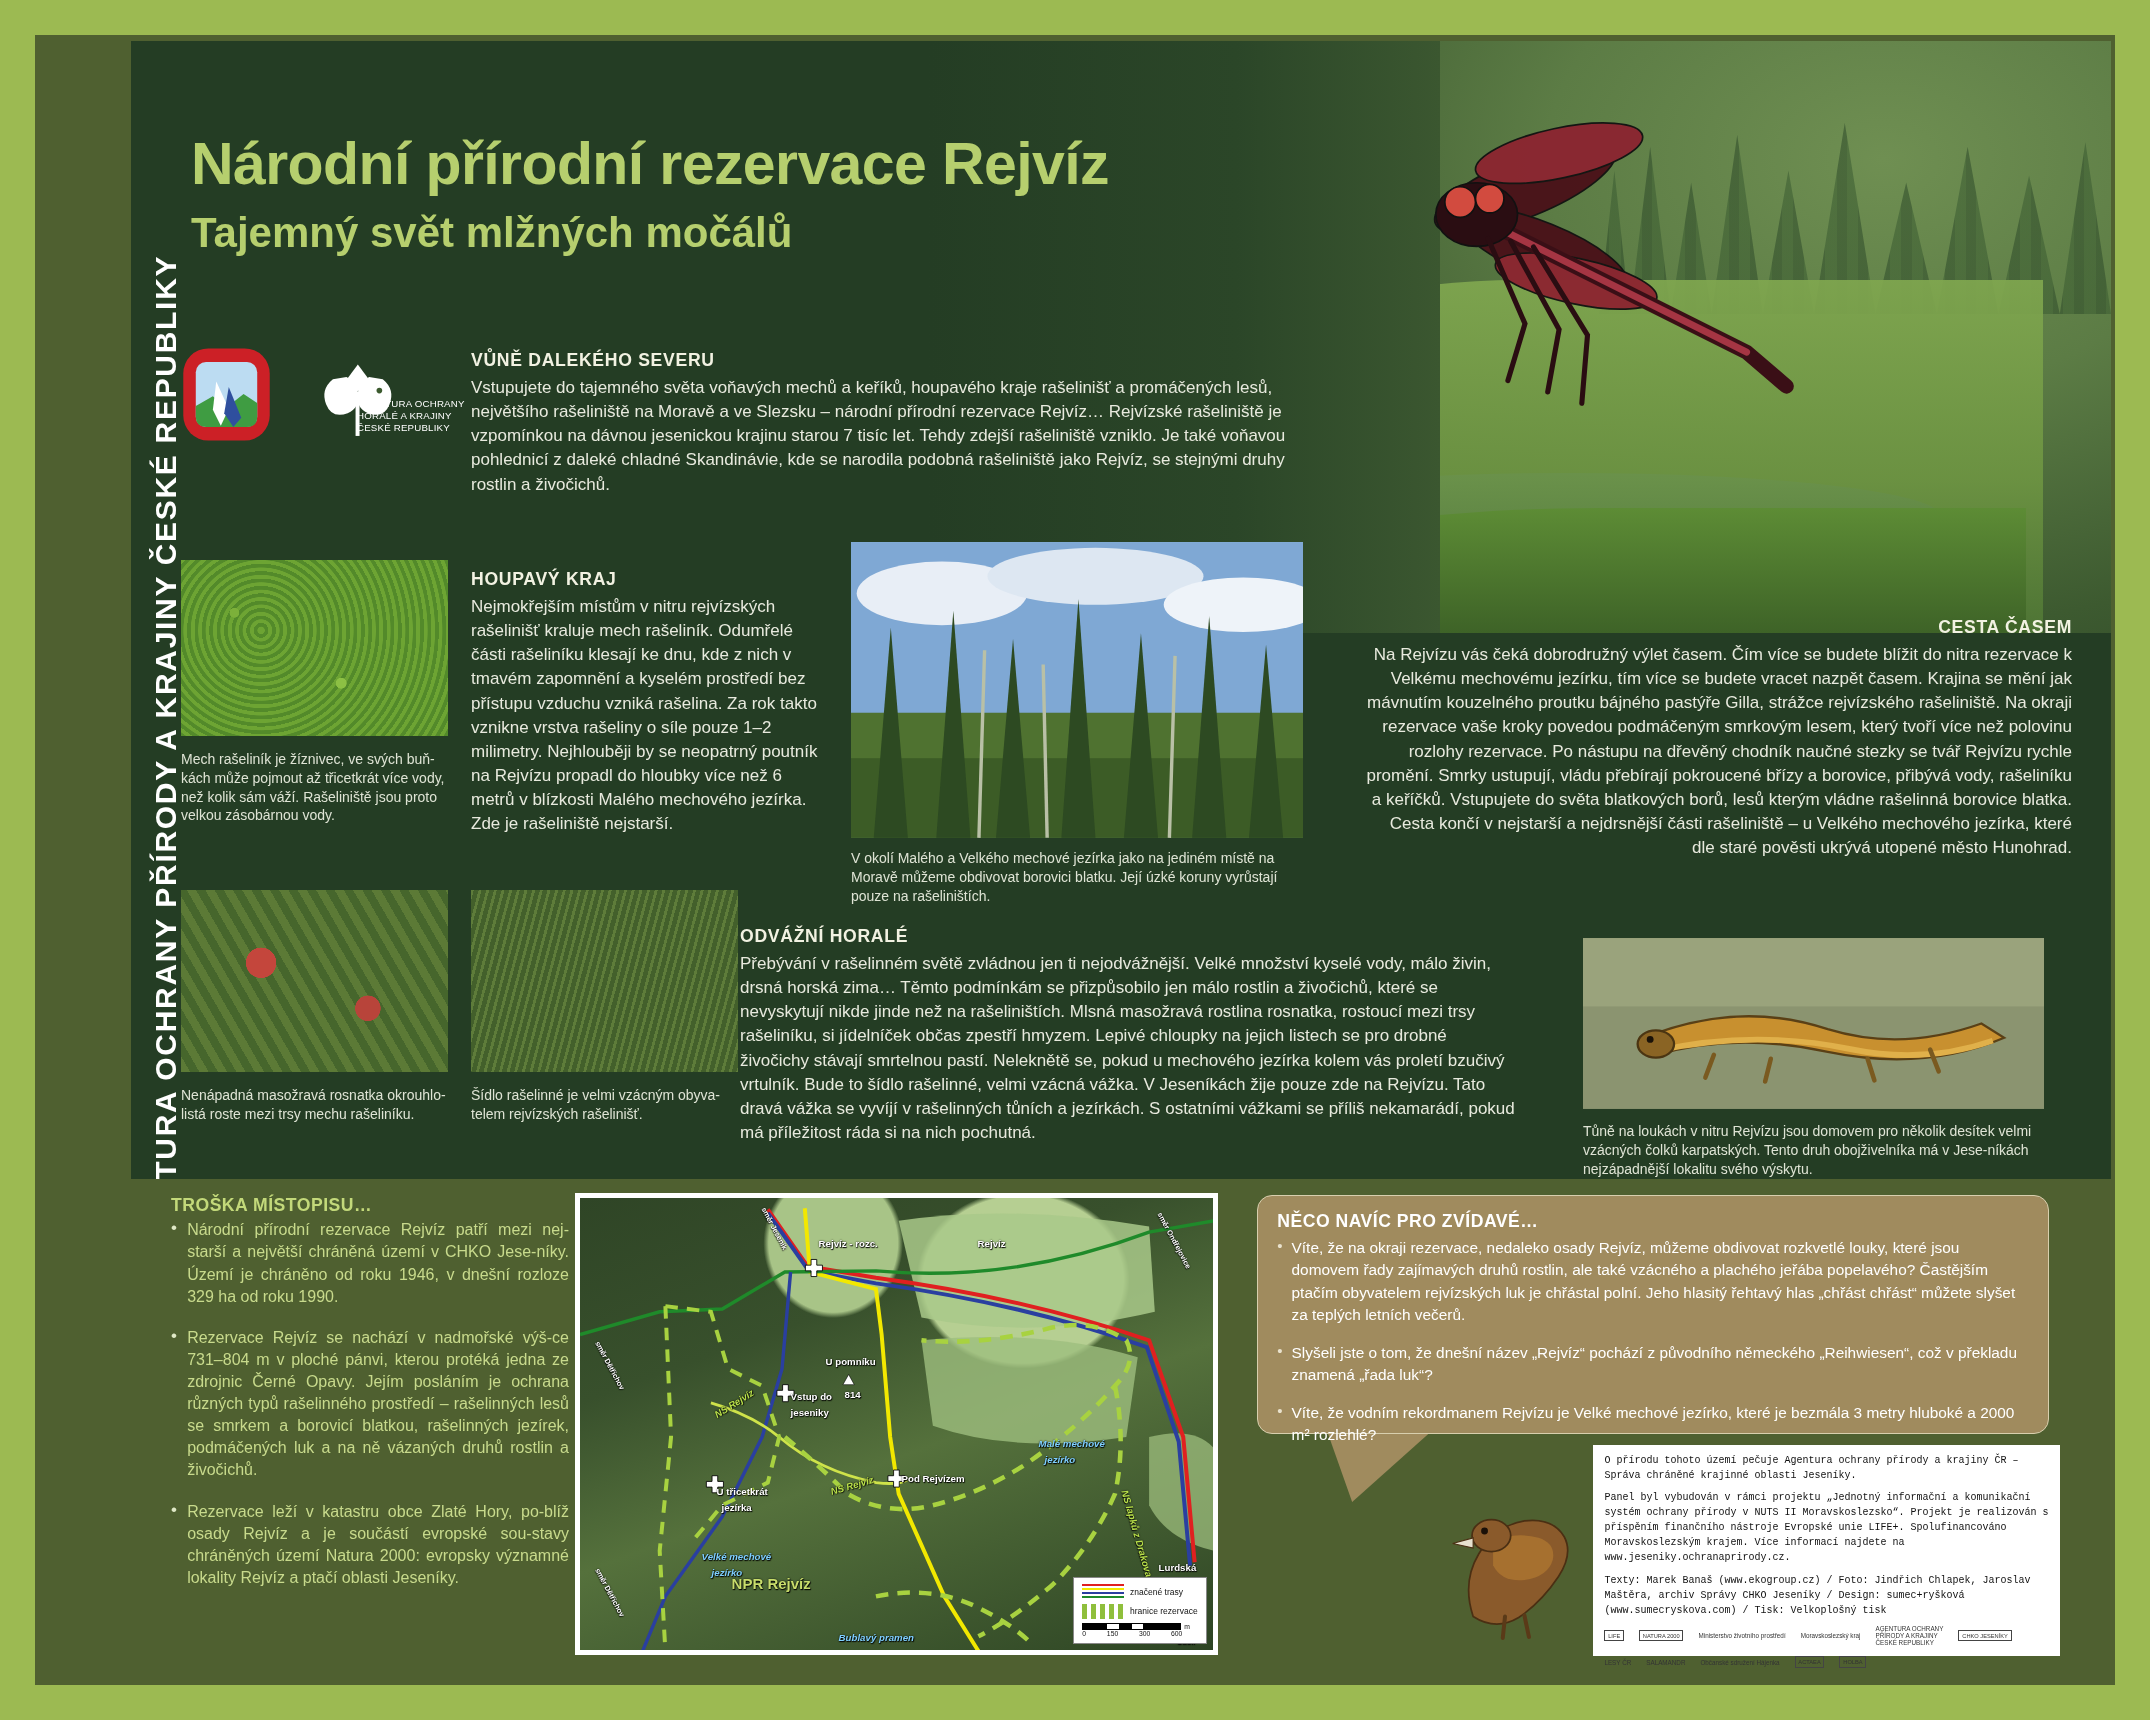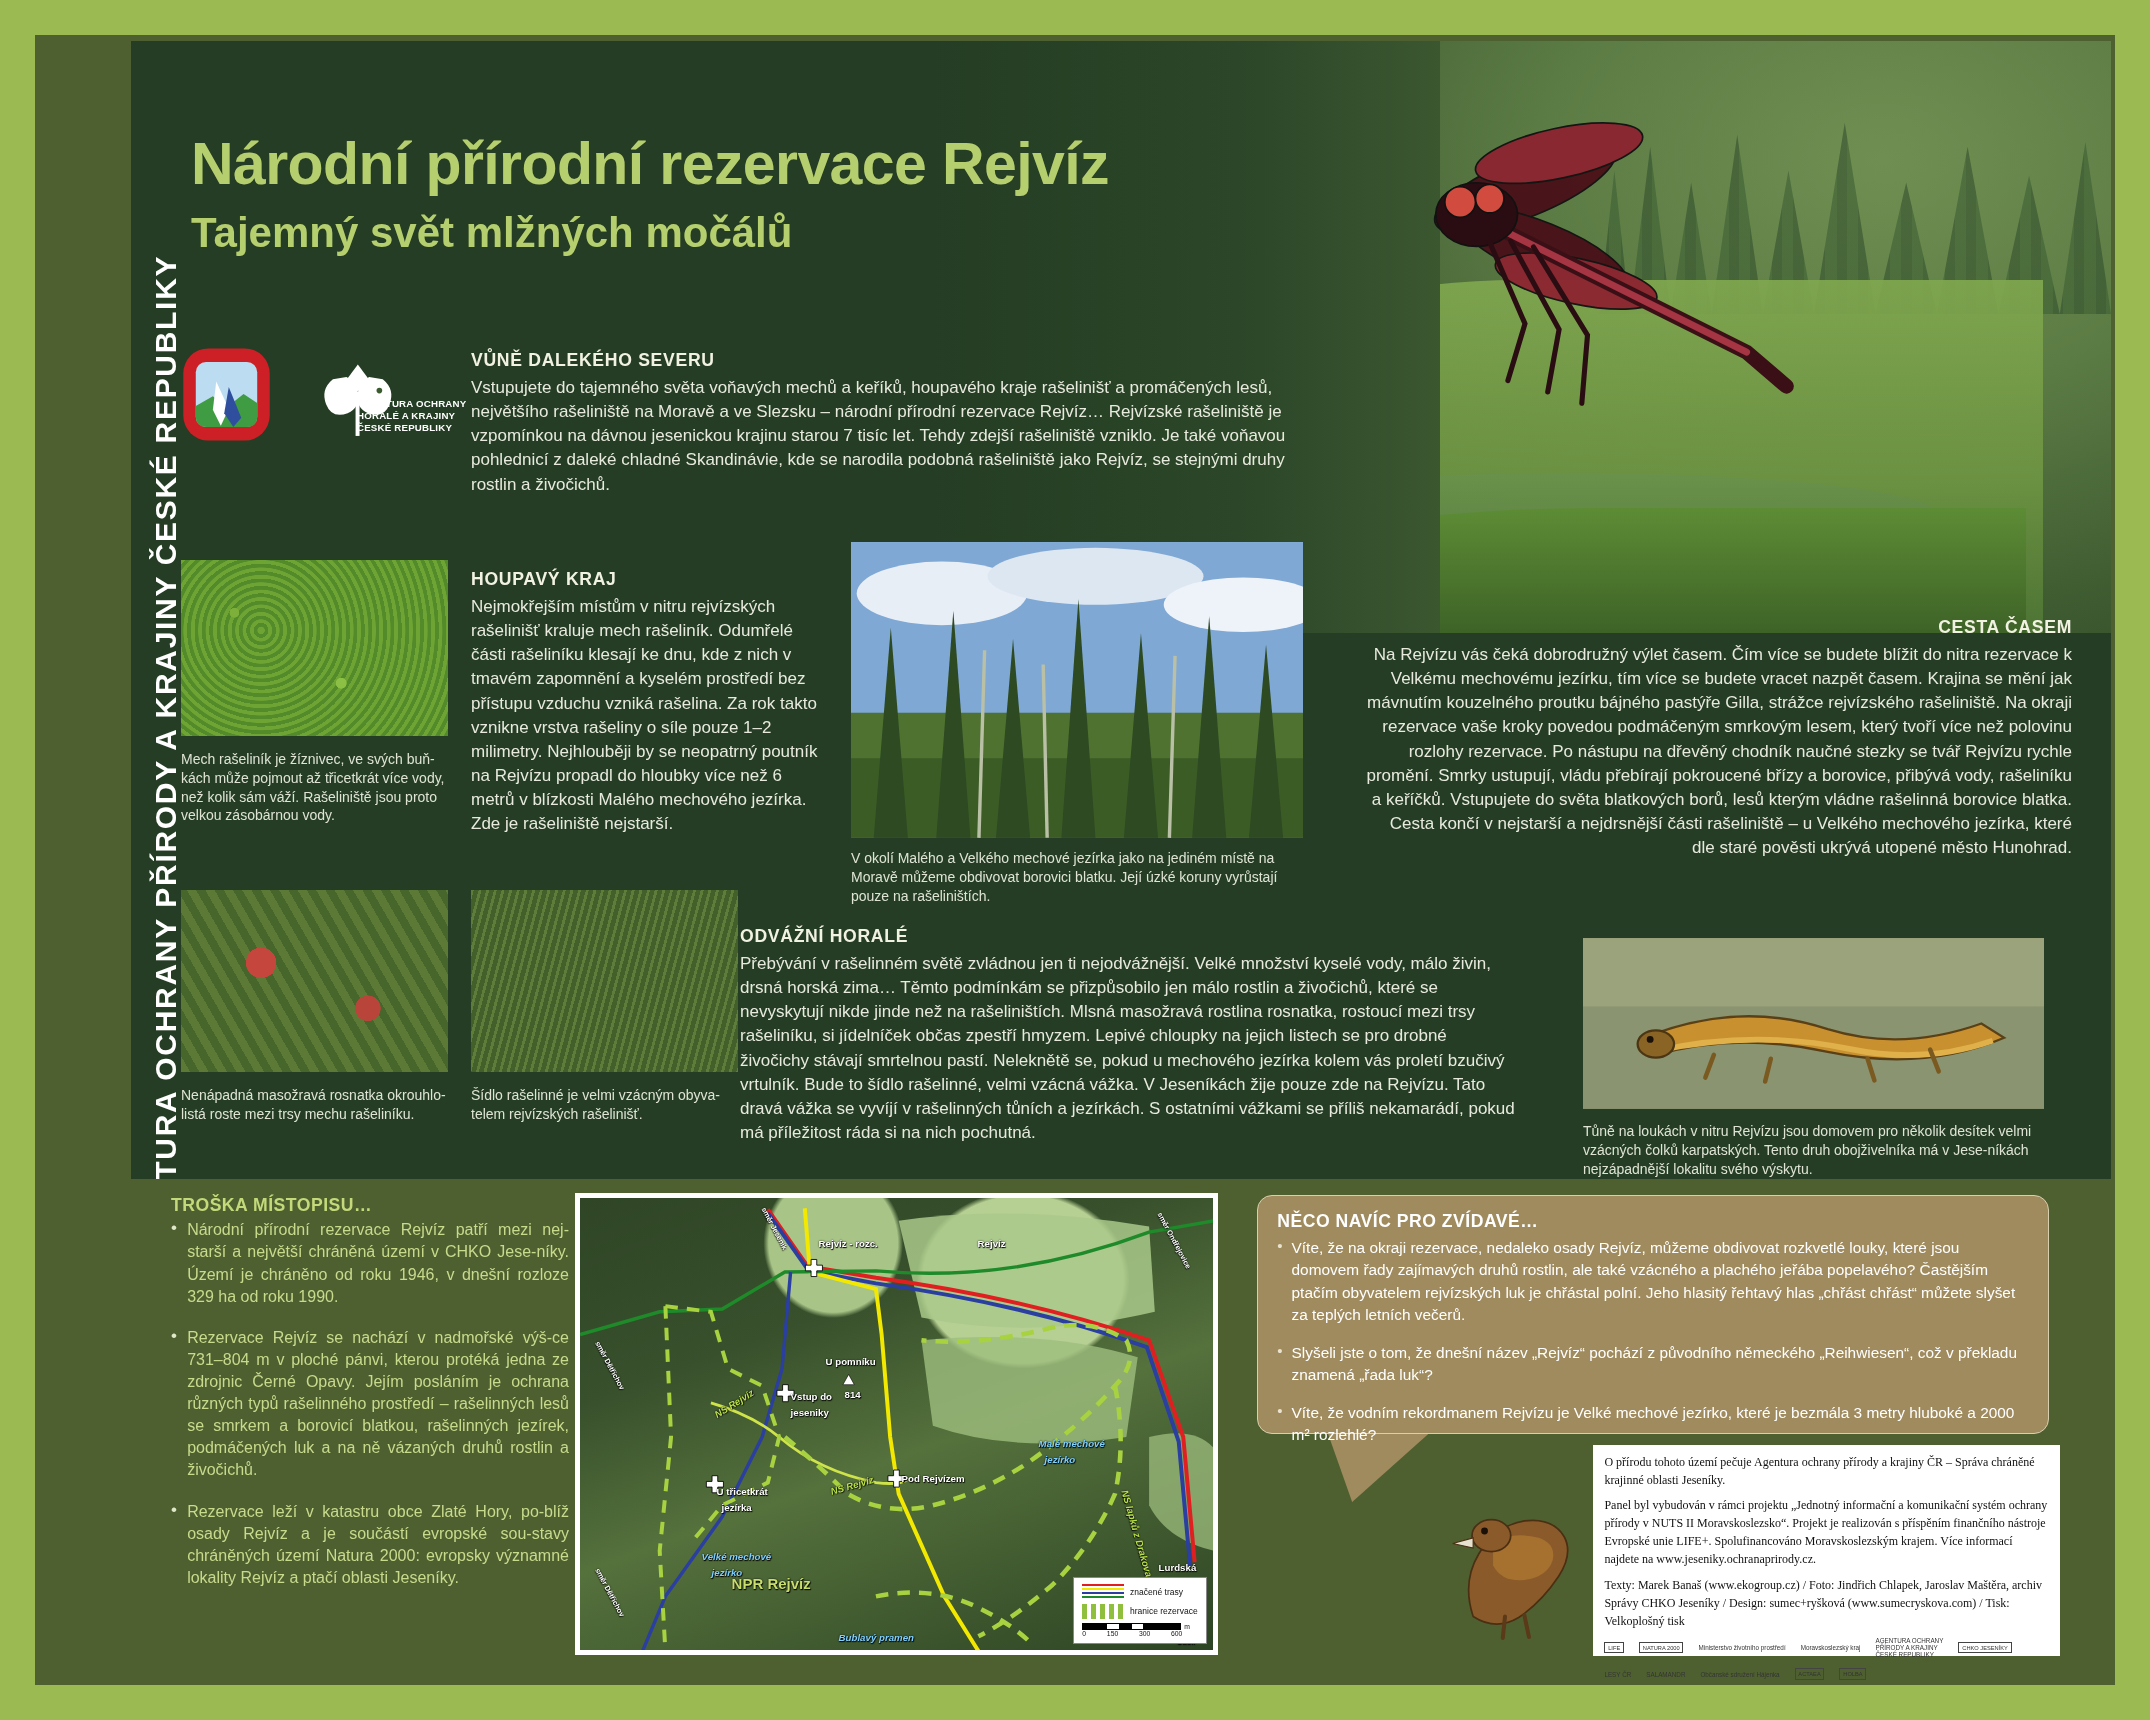--- a/index.html
+++ b/index.html
@@ -37,21 +37,21 @@
   .toneleft2{position:absolute;left:797px;top:0;width:512px;height:592px;
      background:linear-gradient(90deg,#243d24,#2b4628 60%,#3b5730);}
 
   
   #dragonfly{position:absolute;left:1354px;top:85px;width:467px;height:432px;}
 
   
   #logo-chko{position:absolute;left:181px;top:346px;width:91px;height:97px;}
   #logo-aopk{position:absolute;left:312px;top:360px;width:188px;height:85px;}
   #aopk-words{position:absolute;left:357px;top:398px;color:#fff;font-size:9.7px;
-     font-weight:bold;line-height:1.25;letter-spacing:0.2px;}
+     font-weight:normal;line-height:1.25;letter-spacing:0.2px;}
 
   
   .h-kicker{color:#f2f2e2;font-size:17.6px;font-weight:bold;letter-spacing:0.7px;margin-bottom:5.1px;
      font-family:"Liberation Sans Narrow","Liberation Sans",sans-serif;}
   .body-txt{color:#e8eade;font-size:17px;line-height:1.42;
      font-family:"Liberation Sans Narrow","Liberation Sans",sans-serif;}
   .cap-txt{color:#dfe4d5;font-size:14px;line-height:1.34;
      font-family:"Liberation Sans Narrow","Liberation Sans",sans-serif;}
 
   #title-main{position:absolute;left:191px;top:130px;color:#b6cf6e;font-size:59px;
@@ -137,22 +137,22 @@
   .bub-bullet{color:#e9e2cd;font-size:15px;line-height:1.2;}
   .bub-text{color:#ffffff;font-size:15.4px;line-height:1.46;
      font-family:"Liberation Sans Narrow","Liberation Sans",sans-serif;}
 
   
   #bird{position:absolute;left:1439px;top:1474px;width:148px;height:171px;}
 
   
   #infobox{position:absolute;left:1593px;top:1445px;width:467px;height:211px;background:#fff;
      padding:8px 11.4px;box-sizing:border-box;}
-  .info-p{color:#111;font-size:12px;line-height:1.5;margin:0 0 7.4px 0;
-     font-family:Liberation Serif, serif;}
+  .info-p{color:#111;font-size:10px;line-height:1.5;margin:0 0 7.4px 0;
+     font-family:Liberation Mono, monospace;}
   #logostrip{display:flex;flex-wrap:wrap;gap:10.2px 15px;margin-top:3.4px;align-items:center;}
   .minilogo{display:flex;align-items:center;gap:2.8px;color:#333;font-size:6.3px;
      filter:grayscale(1);font-family:"Liberation Sans Narrow","Liberation Sans",sans-serif;}
   .minibox{border:0.9px solid #444;padding:1.7px 2.8px;font-size:5.7px;color:#333;}
 </style>
 </head>
 <body>
 
 <div id="panel">
 

